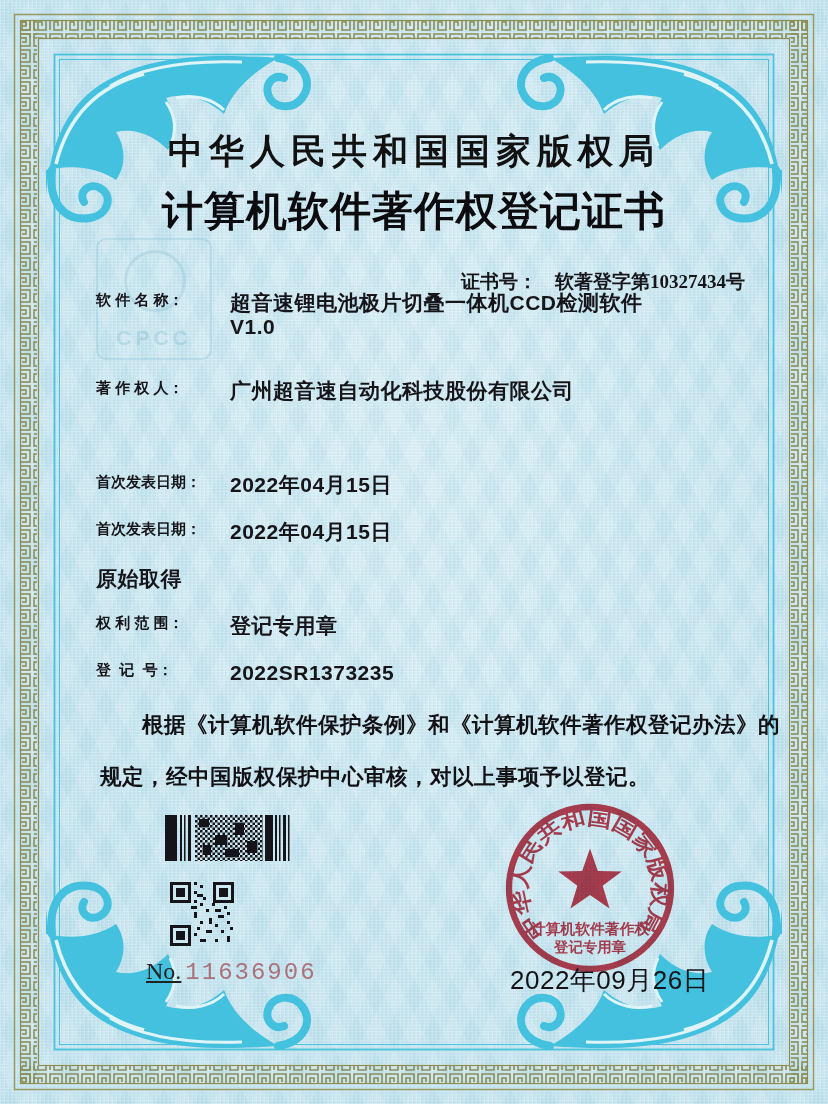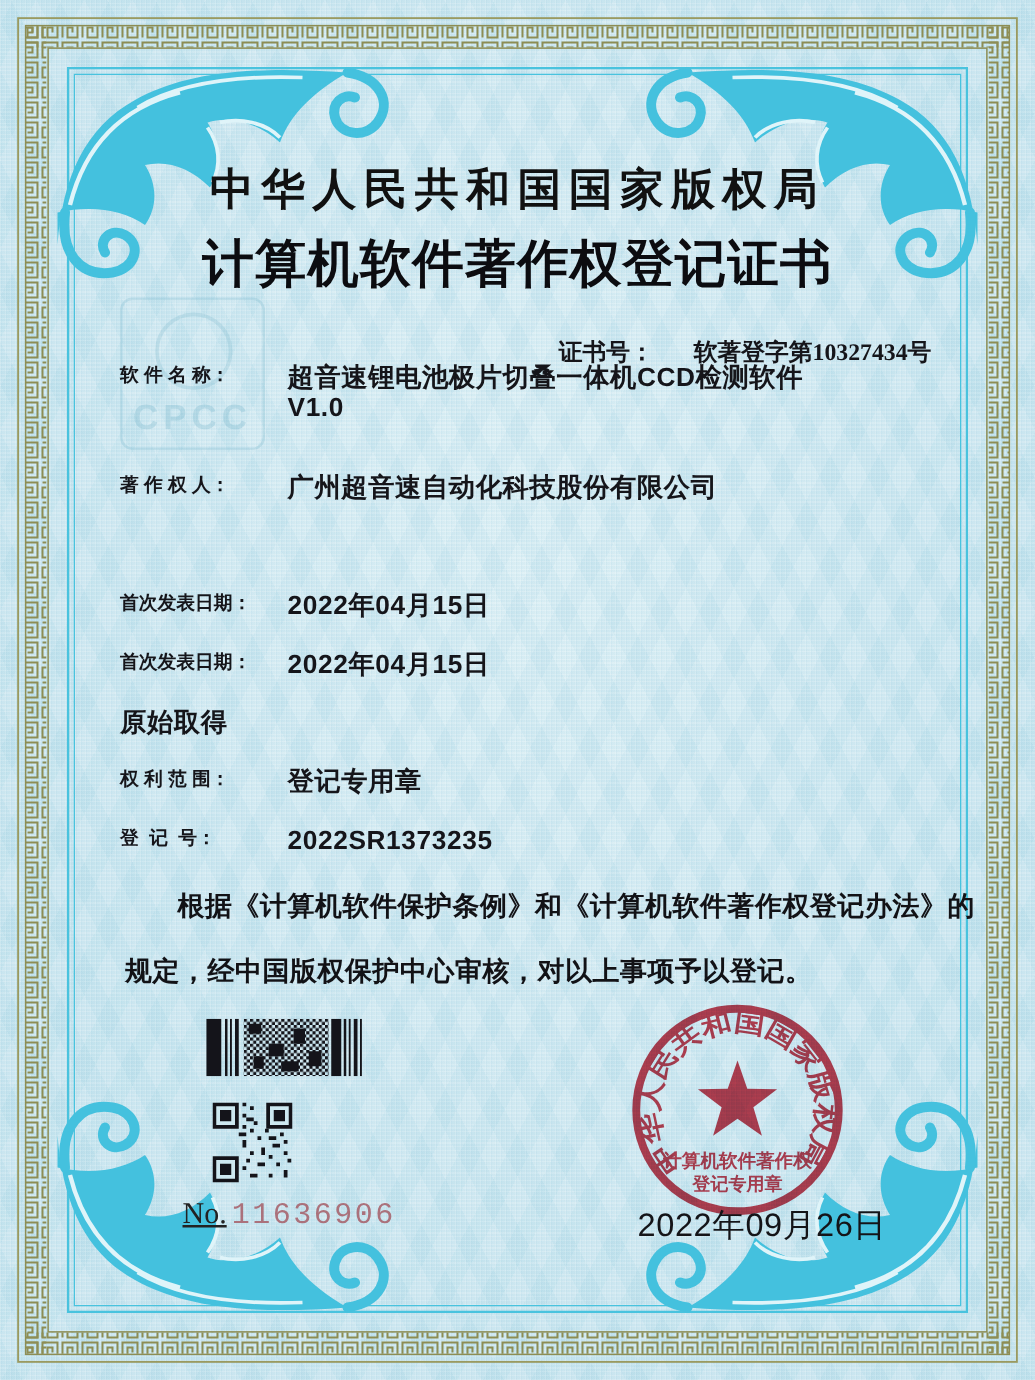--- a/index.html
+++ b/index.html
@@ -28,21 +28,21 @@
   .cert-title{
     left:0;right:0;top:184px;text-align:center;
     font-family:Liberation Serif, serif;font-weight:700;
     font-size:41px;letter-spacing:1px;color:#0c0c10;
   }
   .cert-no{
     right:83px;top:247px;
     font-family:"Liberation Serif", serif;font-weight:700;font-size:19px;
     white-space:pre;
   }
-  .cert-no .val{margin-left:32px;text-align:center;}
+  .cert-no .val{margin-left:18px;text-align:center;}
   
   .frow{left:96px;display:flex;align-items:flex-start;}
   .frow .lbl{
     flex:0 0 134px;font-weight:700;font-size:15px;white-space:pre;
   }
   .frow .val{
     font-weight:600;font-size:21px;letter-spacing:.5px;white-space:pre;line-height:24px;
   }
   .statement{
     font-family:"Liberation Serif", serif;font-weight:600;
@@ -61,21 +61,21 @@
     left:96px;top:238px;width:112px;height:118px;
     border:2px solid rgba(110,175,198,.30);border-radius:10px;
     opacity:.8;
   }
   .cpcc .circ{
     position:absolute;left:26px;top:10px;width:56px;height:56px;border-radius:50%;
     border:3px solid rgba(110,175,198,.28);
   }
   .cpcc .txt{
     position:absolute;left:0;right:0;bottom:8px;text-align:center;
-    font-size:28px;font-weight:700;letter-spacing:4px;color:rgba(110,175,198,.35);
+    font-size:21px;font-weight:700;letter-spacing:4px;color:rgba(110,175,198,.35);
   }
   .seal-wrap{left:500px;top:798px;width:180px;height:180px;opacity:.88;mix-blend-mode:multiply;}
   .seal-red{fill:#c5273a;}
   .barcode-wrap{left:165px;top:815px;}
   .qr-wrap{left:170px;top:882px;}
 </style>
 </head>
 <body>
 
 <div class="page">

